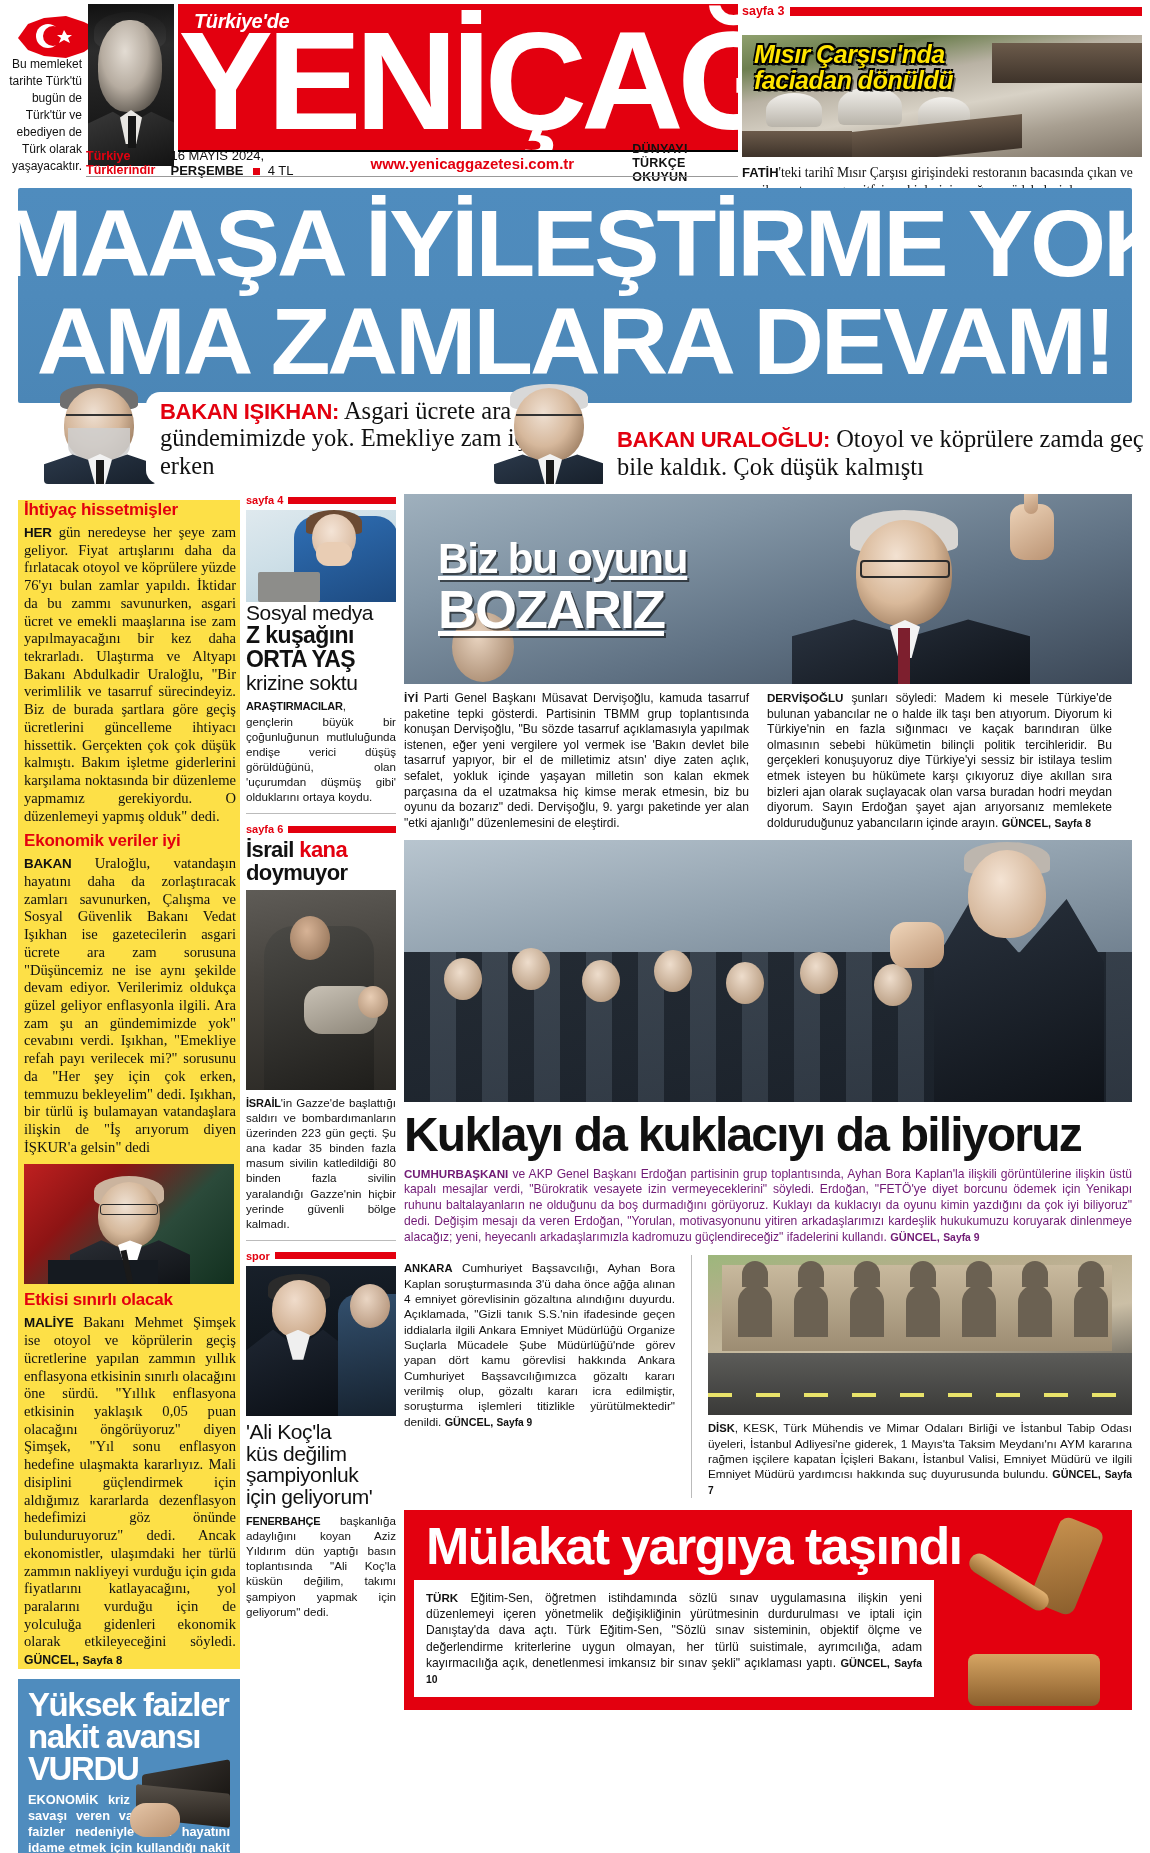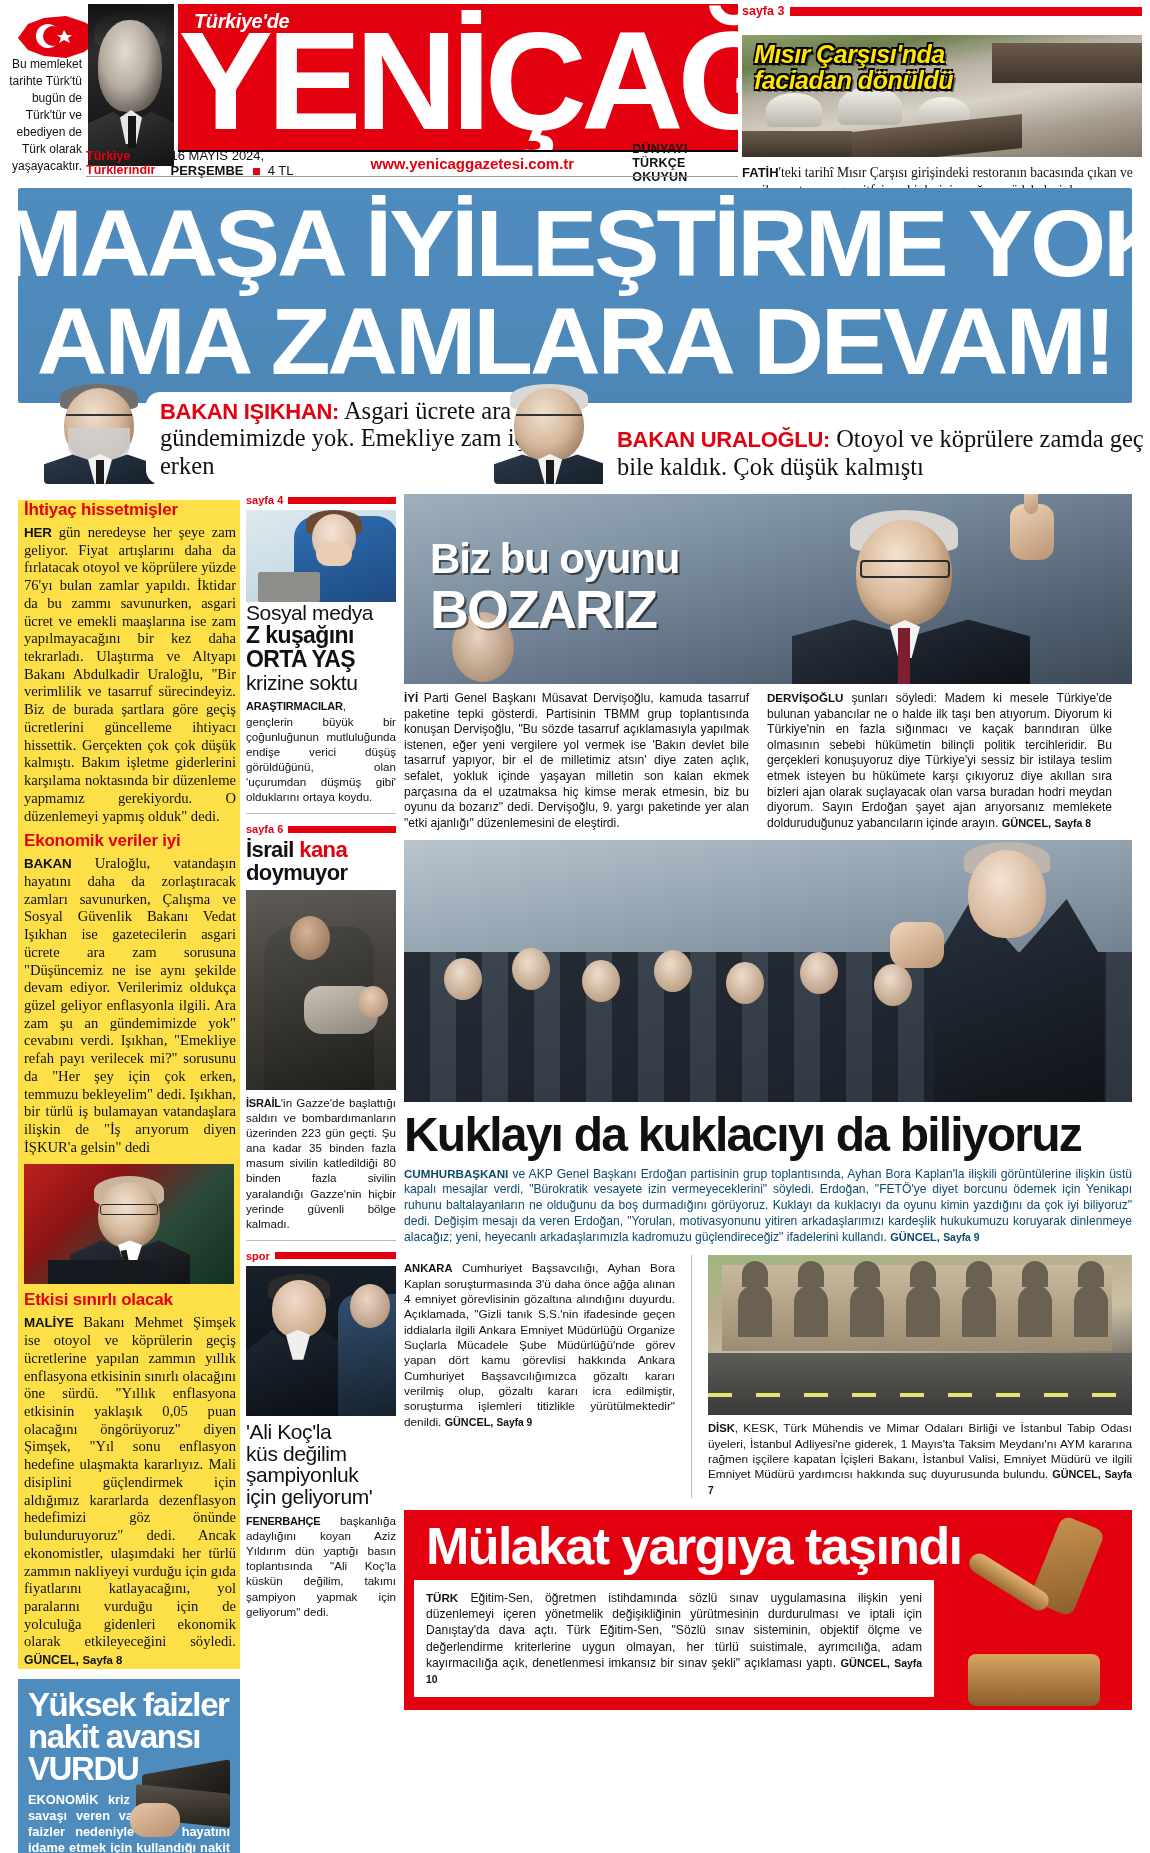--- a/index.html
+++ b/index.html
@@ -240,24 +240,25 @@
   .dv-shirt { position:absolute; left:486px; top:126px; width:30px; height:38px; background:#f3f3f3;
       clip-path: polygon(50% 0,100% 18%,72% 100%,28% 100%,0 18%);}
   .dv-tie { position:absolute; left:494px; top:134px; width:12px; height:58px; background:#7d1f2e;}
   .dv-hand { position:absolute; left:606px; top:10px; width:44px; height:56px; border-radius:14px;
       background: linear-gradient(150deg,#edd3b8,#bb9474); }
   .dv-finger { position:absolute; left:620px; top:-8px; width:14px; height:28px; border-radius:7px;
       background: linear-gradient(150deg,#edd3b8,#bb9474); }
   .dv-head2 { position:absolute; left:48px; top:118px; width:62px; height:70px; border-radius:50%;
       background: radial-gradient(ellipse at 42% 34%,#e9d4c0,#9a7a5e); }
   .biz-head {
-      position:absolute; left:26px; top:44px; width:300px;
+      position:absolute; left:34px; top:44px; width:300px;
       font-family:"Liberation Sans", sans-serif; font-weight:800; color:#fff;
       font-size:42px; line-height:1.0; letter-spacing:-1.2px;
       text-shadow: 2px 2px 0 rgba(0,0,0,.55);
+      text-decoration: underline;
   }
   .biz-head .l2 { display:block; font-size:54px; letter-spacing:-2px; margin-top:2px;}
   .twocol { display:flex; gap:18px; margin-top:7px; }
   .twocol .c { width:345px; font-size:12.1px; line-height:1.29; color:#111; text-align:justify;
       font-family:"Liberation Sans", sans-serif; }
   .twocol .c .lead { font-weight:800; font-size:11.6px; }
   .twocol .c .ref { font-weight:800; font-size:11px; }
   .twocol .c .ref i { font-style:normal; font-weight:700; font-size:10.4px; }
 
   .erdphoto { position:relative; width:728px; height:262px; overflow:hidden; margin-top:9px;
@@ -271,21 +272,21 @@
   .erd-head { position:absolute; right:86px; top:10px; width:78px; height:88px; border-radius:50% 50% 46% 46%;
       background: radial-gradient(ellipse at 42% 34%,#f4e3d3,#c39e7c); }
   .erd-hair { position:absolute; right:82px; top:2px; width:86px; height:32px; border-radius:50% 50% 16% 16%; background:#bdb6ae;}
   .erd-hand { position:absolute; right:188px; top:82px; width:54px; height:46px; border-radius:16px;
       background: linear-gradient(150deg,#f0d6bb,#bb9474); }
   .kukla-head {
       font-family:"Liberation Sans", sans-serif; font-weight:800; color:#111;
       font-size:48px; line-height:1.05; letter-spacing:-1.8px; margin-top:8px;
   }
   .kukla-body { margin-top:5px; font-family:"Liberation Sans", sans-serif;
-      font-size:12.1px; line-height:1.3; color:#0c4a6e; text-align:justify; }
+      font-size:12.1px; line-height:1.3; color:#701a75; text-align:justify; }
   .kukla-body .lead { font-weight:800; font-size:11.6px; }
   .kukla-body .ref { font-weight:800; font-size:11px; }
   .kukla-body .ref i { font-style:normal; font-weight:700; font-size:10.4px;}
 
   .rowBottom { display:flex; gap:16px; margin-top:10px; }
   .bLeft { width:286px; }
   .bRight { width:424px; }
   .gz-title { font-family:"Liberation Sans", sans-serif; font-weight:800; letter-spacing:-.8px; color:#111; }
   .gz-title .t1 { font-size:26px; line-height:1.05; display:block;}
   .gz-title .t2 { font-size:44px; line-height:1.0; display:block; }

